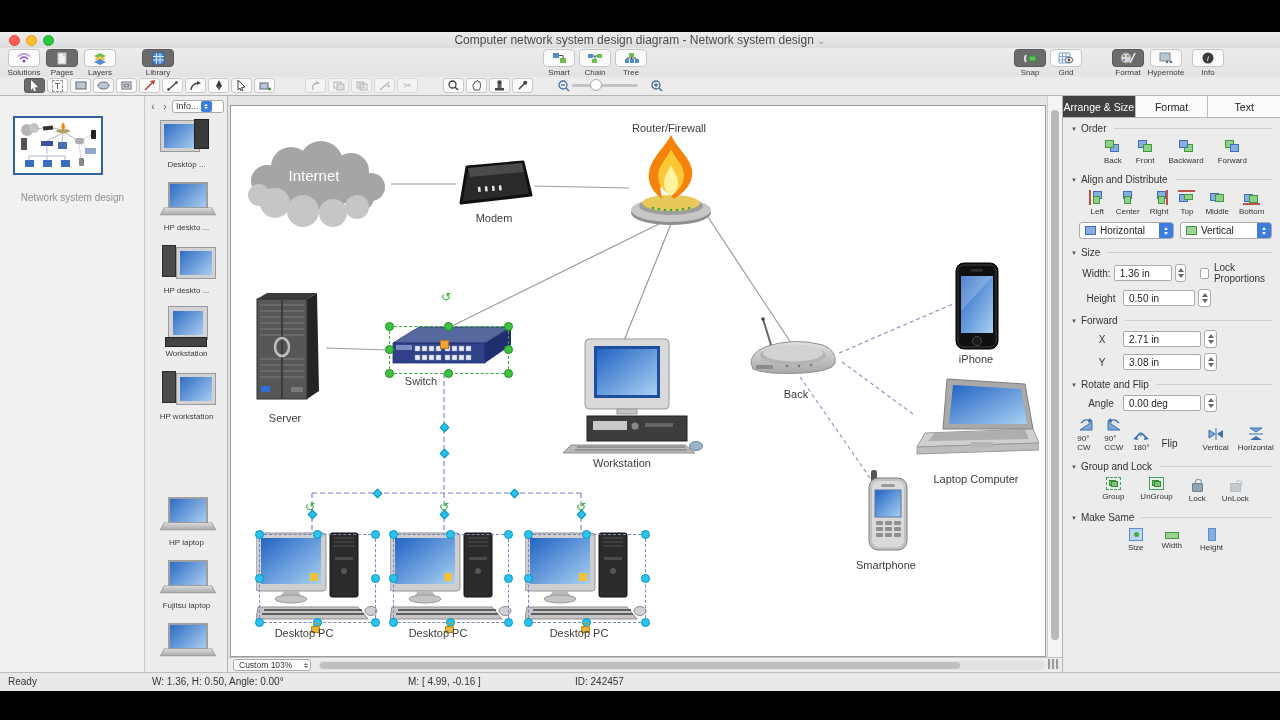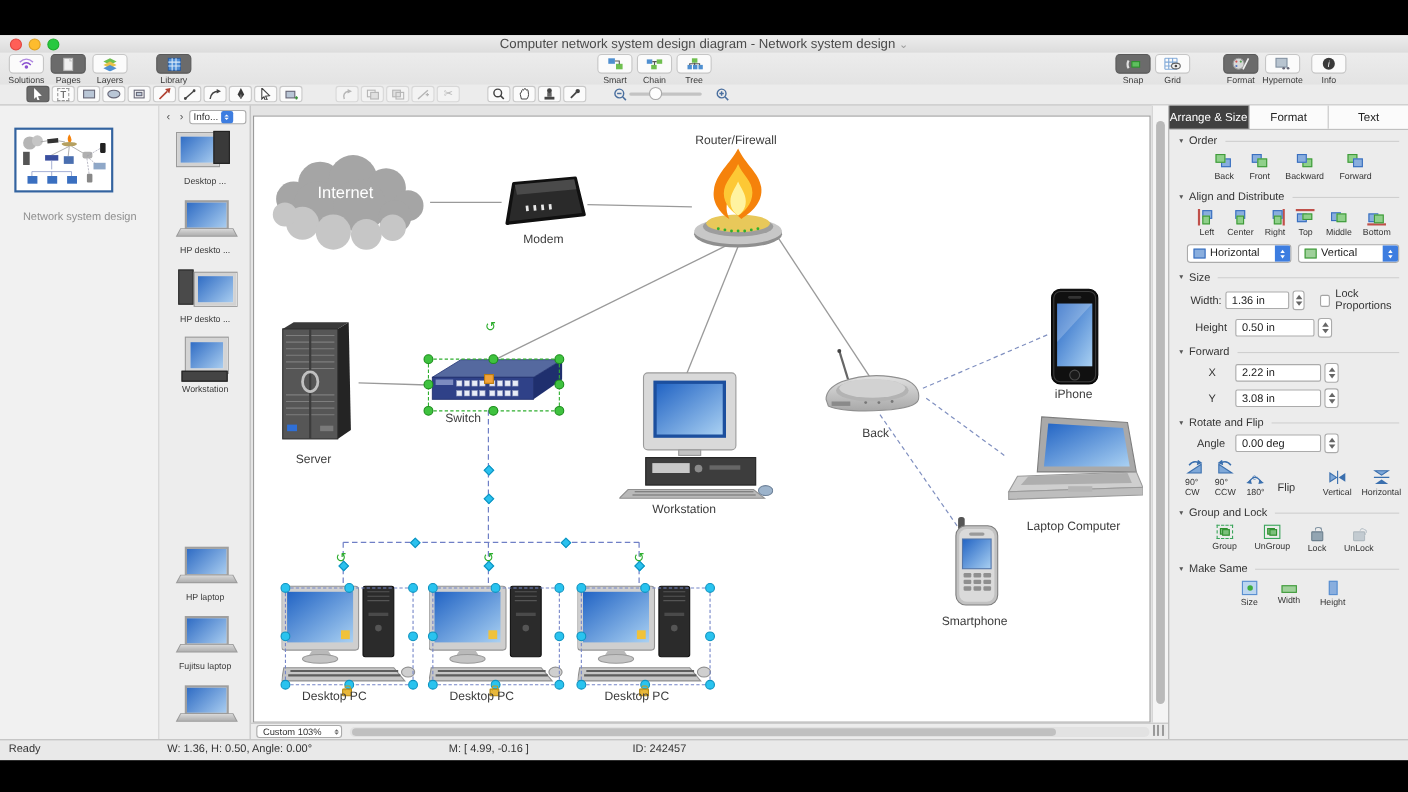--- a/index.html
+++ b/index.html
@@ -487,20 +487,24 @@
           <div class="li-lbl">HP deskto ...</div>
         </div>
         <div class="libitem" style="top:146px">
           <div class="li-ic ic-towmon"></div>
           <div class="li-lbl">HP deskto ...</div>
         </div>
         <div class="libitem" style="top:209px">
           <div class="li-ic ic-crt"></div>
           <div class="li-lbl">Workstation</div>
         </div>
+        <div class="libitem" style="top:272px">
+          <div class="li-ic ic-towmon"></div>
+          <div class="li-lbl">HP workstation</div>
+        </div>
         <div class="libitem" style="top:398px">
           <div class="li-ic ic-laptop"></div>
           <div class="li-lbl">HP laptop</div>
         </div>
         <div class="libitem" style="top:461px">
           <div class="li-ic ic-laptop"></div>
           <div class="li-lbl">Fujitsu laptop</div>
         </div>
         <div class="libitem" style="top:524px">
           <div class="li-ic ic-laptop"></div>
@@ -1008,21 +1012,21 @@
         </div>
 
         <div class="sec">
           <div class="sec-h">
               <span class="disc">▼</span>
               <span>Forward</span>
               <span class="rule"></span>
             </div>
           <div class="frow">
             <span class="flabel" style="padding-left:2px">X</span>
-            <div class="inp" style="width:78px">2.22 in</div>
+            <div class="inp" style="width:78px">2.71 in</div>
             <div class="step">
                 <i class="tri-u"></i>
                 <i class="tri-d"></i>
               </div>
           </div>
           <div class="frow">
             <span class="flabel" style="padding-left:2px">Y</span>
             <div class="inp" style="width:78px">3.08 in</div>
             <div class="step">
                 <i class="tri-u"></i>

